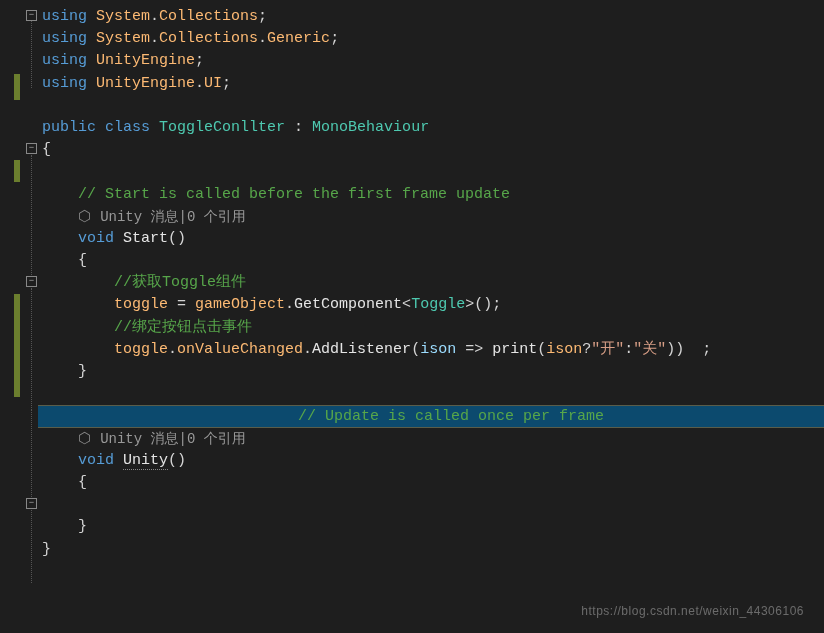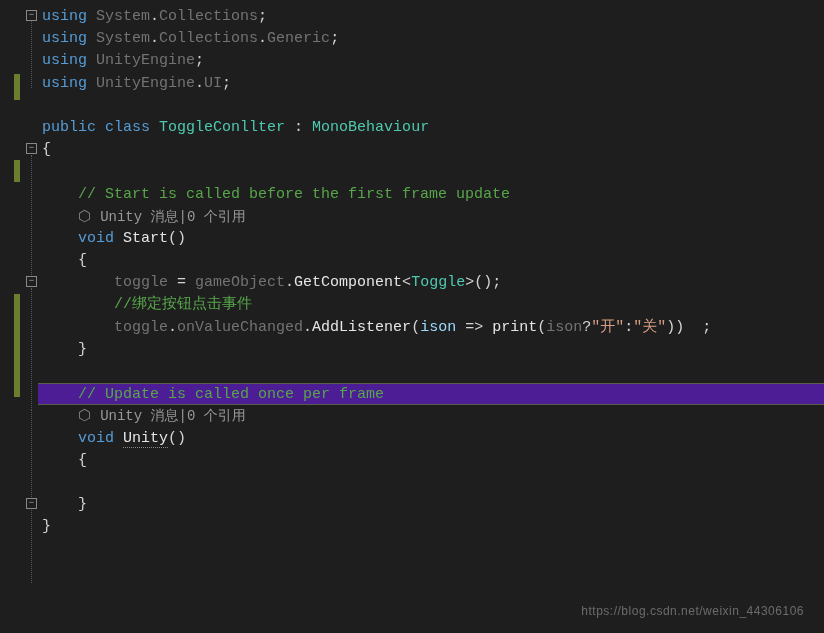--- a/index.html
+++ b/index.html
@@ -48,31 +48,32 @@
       padding-top: 6px;
       position: relative;
     }
     .line {
       height: 22.2px;
       line-height: 22.2px;
       white-space: pre;
       padding-left: 4px;
     }
     .highlight-line {
-      background: #4c1d95;
+      background: #0c4a6e;
       border-top: 1px solid #5a5d4a;
       border-bottom: 1px solid #5a5d4a;
       box-sizing: border-box;
+      text-align: center;
     }
     .kw { color: #569cd6; }
     .type { color: #4ec9b0; }
     .str { color: #d69d85; }
     .comment { color: #57a64a; }
     .method { color: #e5e5e5; }
-    .pale { color: #737373; }
+    .pale { color: #fdba74; }
     .punct { color: #d4d4d4; }
     .codelens { color: #999999; font-size: 14px; }
     .codelens-icon { color: #888; }
     .param { color: #9cdcfe; }
     .fold-line {
       position: absolute;
       left: 31px;
       width: 0;
       border-left: 1px dotted #555;
     }
@@ -113,20 +114,21 @@
     <div class="line"><span class="kw">using</span><span class="pale"> </span><span class="pale">UnityEngine</span><span class="punct">;</span></div>
     <div class="line"><span class="kw">using</span><span class="pale"> </span><span class="pale">UnityEngine</span><span class="punct">.</span><span class="pale">UI</span><span class="punct">;</span></div>
     <div class="line"></div>
     <div class="line"><span class="kw">public</span> <span class="kw">class</span> <span class="type">ToggleConllter</span><span class="punct"> : </span><span class="type">MonoBehaviour</span></div>
     <div class="line"><span class="punct">{</span></div>
     <div class="line"></div>
     <div class="line">    <span class="comment">// Start is called before the first frame update</span></div>
     <div class="line">    <span class="codelens-icon">⬡ </span><span class="codelens">Unity 消息|0 个引用</span></div>
     <div class="line">    <span class="kw">void</span> <span class="method">Start</span><span class="punct">()</span></div>
     <div class="line">    <span class="punct">{</span></div>
+    <div class="line">        <span class="comment">//获取Toggle组件</span></div>
     <div class="line">        <span class="pale">toggle</span><span class="punct"> = </span><span class="pale">gameObject</span><span class="punct">.</span><span class="method">GetComponent</span><span class="punct">&lt;</span><span class="type">Toggle</span><span class="punct">&gt;</span><span class="punct">()</span><span class="punct">;</span></div>
     <div class="line">        <span class="comment">//绑定按钮点击事件</span></div>
     <div class="line">        <span class="pale">toggle</span><span class="punct">.</span><span class="pale">onValueChanged</span><span class="punct">.</span><span class="method">AddListener</span><span class="punct">(</span><span class="param">ison</span><span class="punct"> =&gt; </span><span class="method">print</span><span class="punct">(</span><span class="pale">ison</span><span class="punct">?</span><span class="str">"开"</span><span class="punct">:</span><span class="str">"关"</span><span class="punct">)</span><span class="punct">)</span><span>  </span><span class="punct">;</span></div>
     <div class="line">    <span class="punct">}</span></div>
     <div class="line"></div>
     <div class="line highlight-line">    <span class="comment">// Update is called once per frame</span></div>
     <div class="line">    <span class="codelens-icon">⬡ </span><span class="codelens">Unity 消息|0 个引用</span></div>
     <div class="line">    <span class="kw">void</span> <span class="method dotted-underline">Unity</span><span class="punct">()</span></div>
     <div class="line">    <span class="punct">{</span></div>
     <div class="line"></div>

